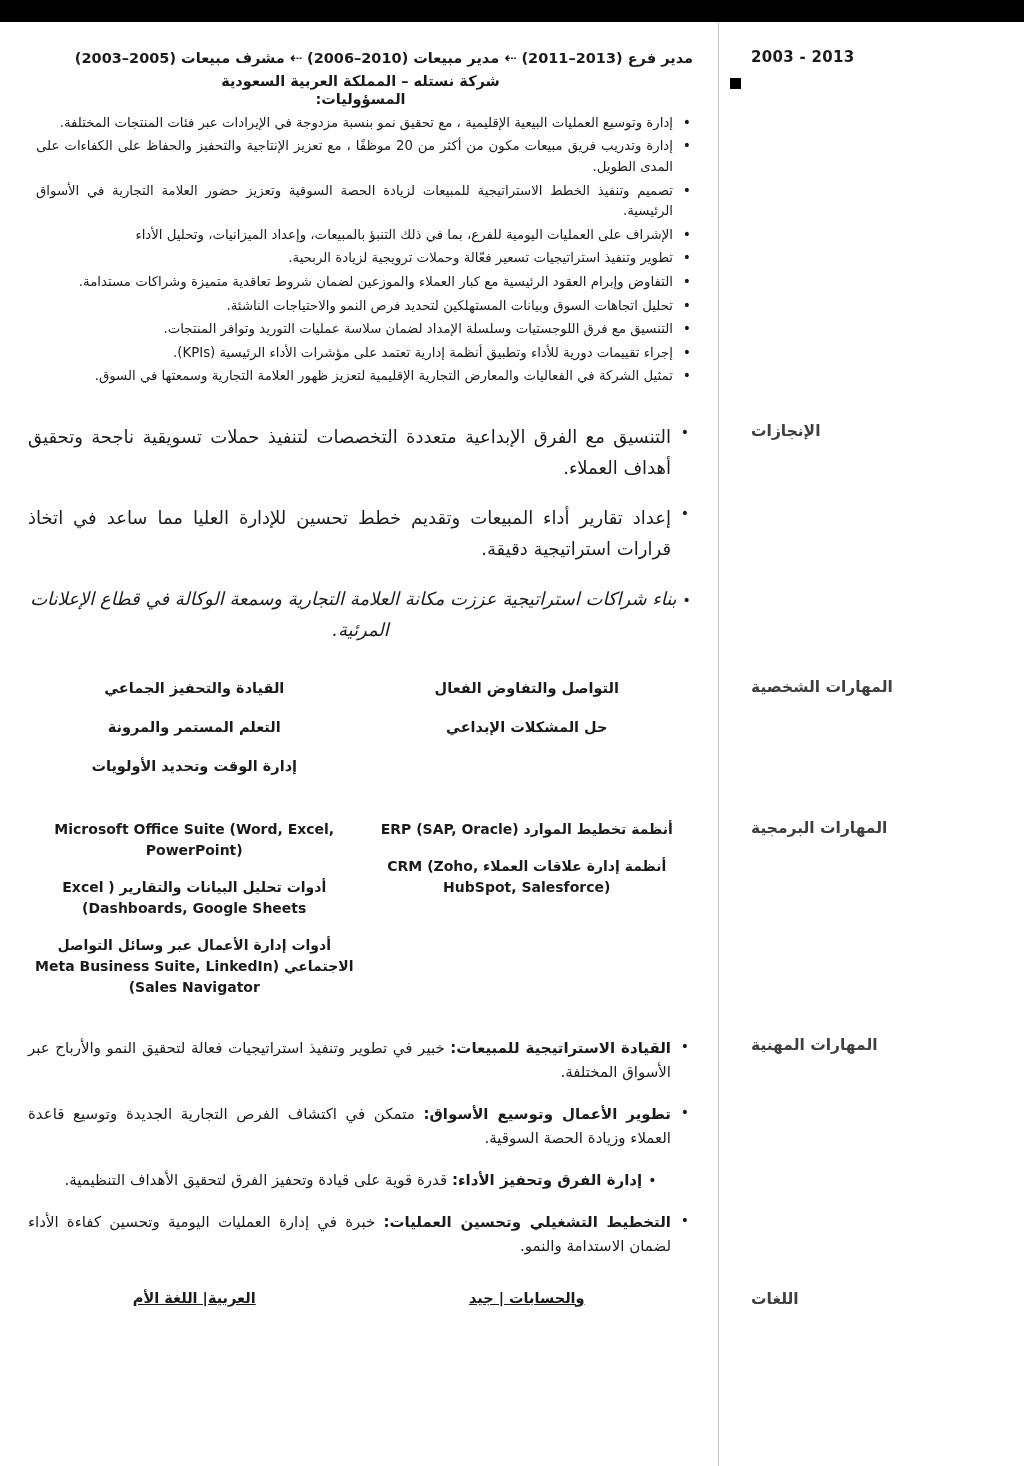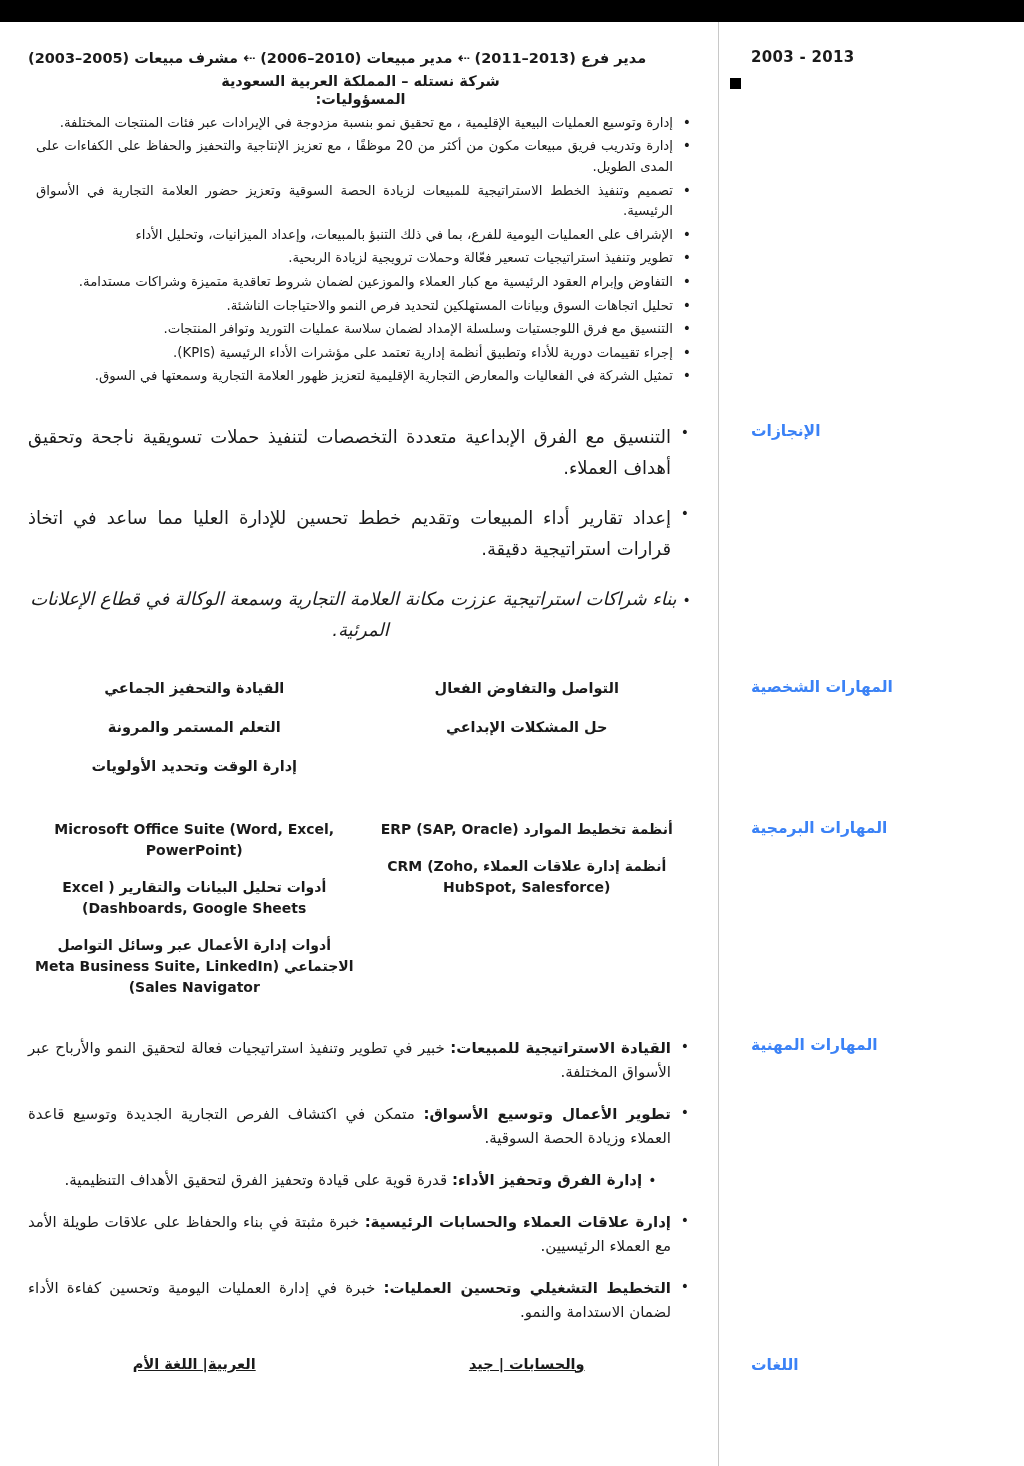--- a/index.html
+++ b/index.html
@@ -46,21 +46,21 @@
   .label-col {
     width: 305px;
     box-sizing: border-box;
     padding: 0 22px 0 10px;
     text-align: left;
     direction: rtl;
   }
   .label-col .section-label {
     font-weight: bold;
     font-size: 15.5px;
-    color: #3b82f6;
+    color: #404040;
     display: block;
     text-align: left;
     padding-left: 22px;
   }
   .content-col {
     width: 719px;
     box-sizing: border-box;
     padding: 0 26px 0 28px;
     direction: rtl;
     text-align: right;
@@ -79,21 +79,21 @@
     position: absolute;
     right: 283px;
     top: 56px;
     width: 11px;
     height: 11px;
     background: #000;
   }
   .job-titles {
     font-weight: bold;
     font-size: 14.5px;
-    text-align: left;
+    text-align: right;
     line-height: 1.5;
   }
   .company {
     font-weight: bold;
     font-size: 14.5px;
     text-align: center;
     margin-top: 3px;
   }
   .resp-title {
     font-weight: bold;
@@ -293,21 +293,20 @@
 
   <div class="row prof-row">
     <div class="label-col">
       <span class="section-label">المهارات المهنية</span>
     </div>
     <div class="content-col">
       <ul class="prof">
         <li><b>القيادة الاستراتيجية للمبيعات:</b><span> خبير في تطوير وتنفيذ استراتيجيات فعالة لتحقيق النمو والأرباح عبر الأسواق المختلفة.</span></li>
         <li><b>تطوير الأعمال وتوسيع الأسواق:</b><span> متمكن في اكتشاف الفرص التجارية الجديدة وتوسيع قاعدة العملاء وزيادة الحصة السوقية.</span></li>
         <li class="ctr"><b>إدارة الفرق وتحفيز الأداء:</b><span> قدرة قوية على قيادة وتحفيز الفرق لتحقيق الأهداف التنظيمية.</span></li>
-        <li><b>إدارة علاقات العملاء والحسابات الرئيسية:</b><span> خبرة مثبتة في بناء والحفاظ على علاقات طويلة الأمد مع العملاء الرئيسيين.</span></li>
         <li><b>التخطيط التشغيلي وتحسين العمليات:</b><span> خبرة في إدارة العمليات اليومية وتحسين كفاءة الأداء لضمان الاستدامة والنمو.</span></li>
       </ul>
     </div>
   </div>
 
   <div class="row lang-row">
     <div class="label-col">
       <span class="section-label">اللغات</span>
     </div>
     <div class="content-col">

